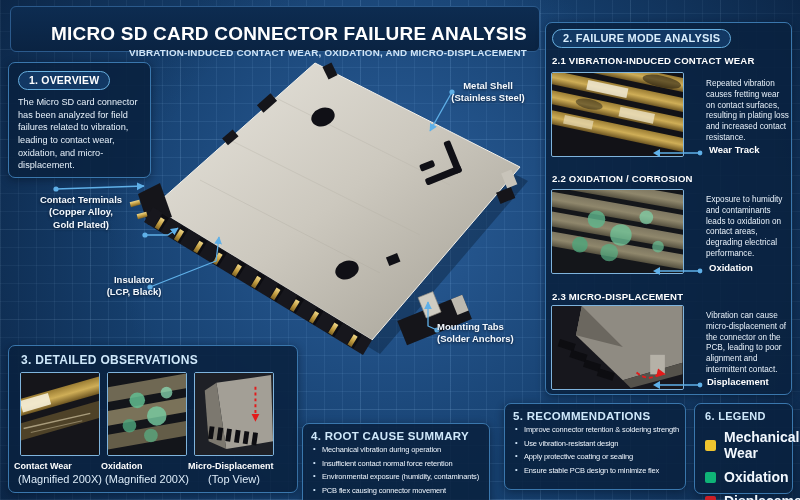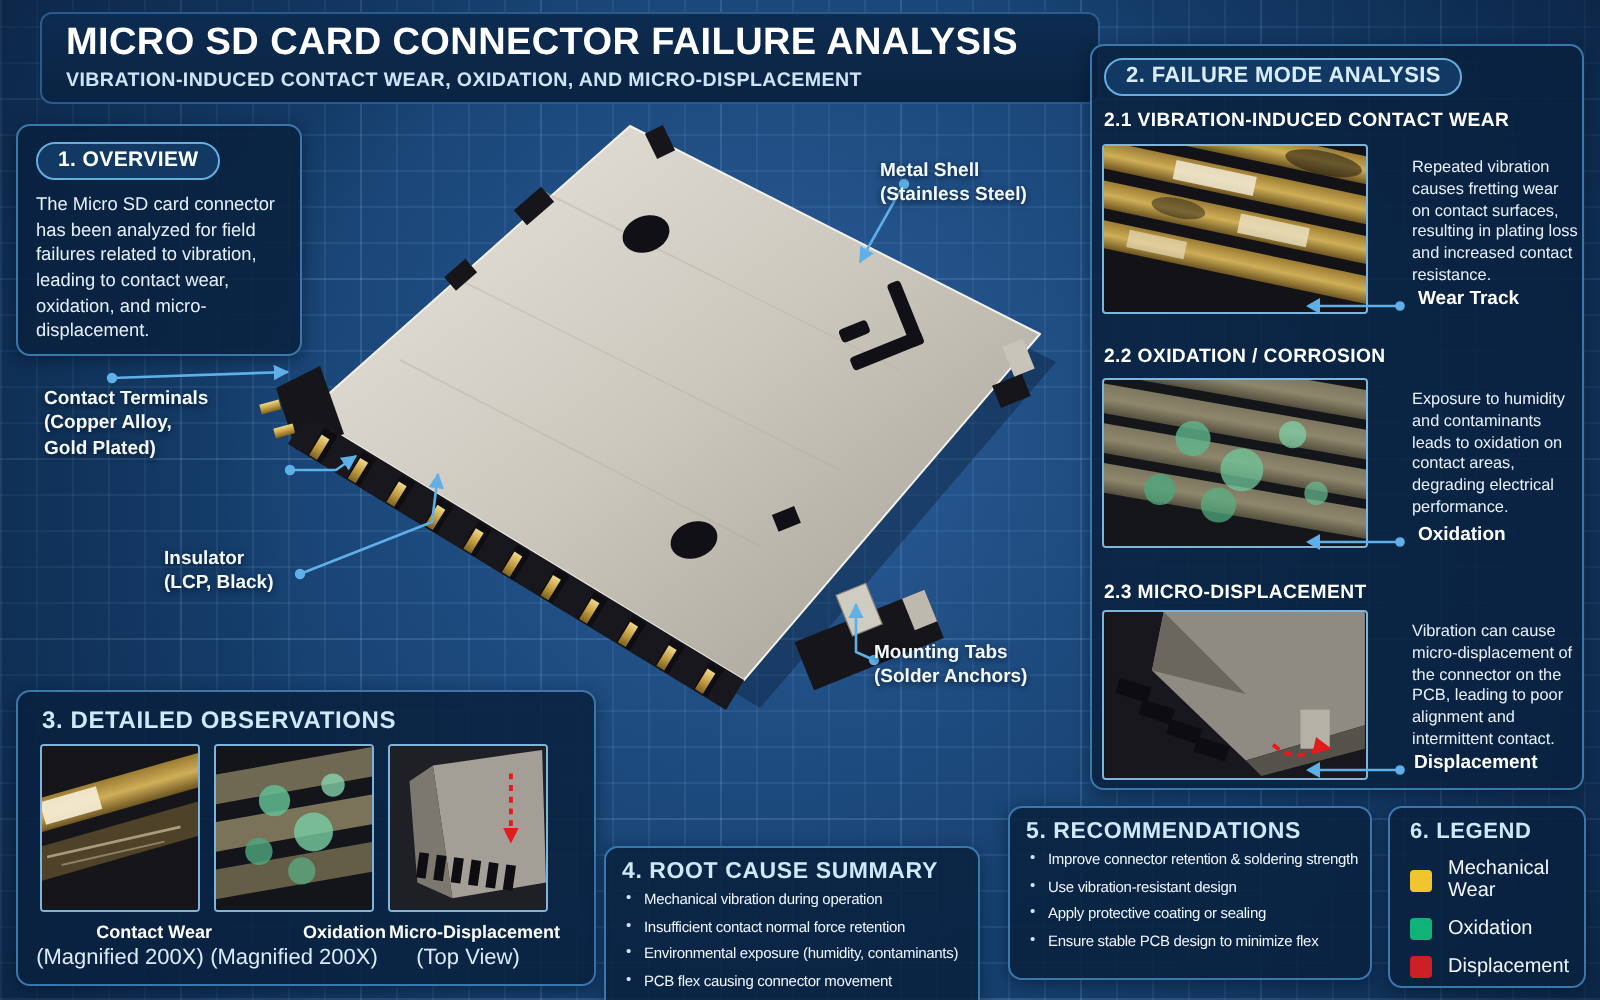--- a/index.html
+++ b/index.html
@@ -21,46 +21,46 @@
     position:absolute;background:rgba(9,33,63,.88);
     border:1px solid #3a77ad;border-radius:7px;
     box-shadow:0 2px 8px rgba(0,10,25,.45);
   }
   .pill{
     display:inline-block;border:1px solid #66aede;border-radius:10px;
     background:rgba(19,58,102,.95);padding:2px 10px 3px;
     font-weight:bold;font-size:11px;letter-spacing:.2px;
   }
   .hdr-band{
-    position:absolute;left:20px;top:6px;width:530px;height:46px;
+    position:absolute;left:10px;top:6px;width:530px;height:46px;
     background:linear-gradient(#0d2c51,#0a2342);
-    border:1px solid #2b5a8c;border-radius:6px;padding:5px 12px 0;
+    border:1px solid #2b5a8c;border-radius:6px;padding:17px 12px 0;text-align:right;
   }
   .hdr-title{font-size:19px;font-weight:bold;color:#ffffff;letter-spacing:.2px;line-height:1.1;}
   .hdr-sub{font-size:9.8px;font-weight:bold;color:#cfe4f6;margin-top:2px;letter-spacing:.2px;}
   .body-txt{font-size:9.2px;line-height:1.38;color:#e6f0fa;}
   .plain-h{font-weight:bold;color:#cfe8fa;letter-spacing:.3px;}
   .sub-h{font-size:9.6px;font-weight:bold;color:#ffffff;letter-spacing:.2px;}
   .side-txt{font-size:8.2px;line-height:1.32;color:#e8f1fa;}
   .callout-label{font-size:9.5px;font-weight:bold;color:#ffffff;}
   .diagram-label{
     position:absolute;font-size:9.5px;font-weight:bold;color:#f4f9fe;
-    text-align:left;line-height:1.3;text-shadow:0 1px 3px rgba(0,8,20,.7);
+    text-align:center;line-height:1.3;text-shadow:0 1px 3px rgba(0,8,20,.7);
   }
   .bullets{list-style:none;margin:3px 0 0;padding:0;}
   .bullets li{
     position:relative;padding-left:11px;margin-bottom:4.5px;
     font-size:7.5px;letter-spacing:-.15px;white-space:nowrap;color:#eef5fd;
   }
   .bullets li::before{content:"•";position:absolute;left:2px;top:-1px;color:#cfe4f8;}
   .legend-row{display:flex;align-items:center;margin-bottom:8px;}
   .swatch{width:11px;height:11px;border-radius:2px;margin-right:8px;flex:0 0 auto;}
-  .legend-row span.lab{font-size:10px;color:#f2f8fe;}
+  .legend-row span.lab{font-size:14px;color:#f2f8fe;font-weight:bold;}
   .photo{border:1px solid #7fb4dd;border-radius:2px;background:#14141a;display:block;}
-  .thumb-cap1{font-size:9px;font-weight:bold;color:#fff;text-align:right;line-height:1.35;}
+  .thumb-cap1{font-size:9px;font-weight:bold;color:#fff;text-align:left;line-height:1.35;}
   .thumb-cap2{font-size:11px;color:#dcebf8;text-align:center;line-height:1.3;}
 </style>
 </head>
 <body>
 
 <div class="stage">
 
   <div class="hdr-band">
     <div class="hdr-title">MICRO SD CARD CONNECTOR FAILURE ANALYSIS</div>
     <div class="hdr-sub">VIBRATION-INDUCED CONTACT WEAR, OXIDATION, AND MICRO-DISPLACEMENT</div>

